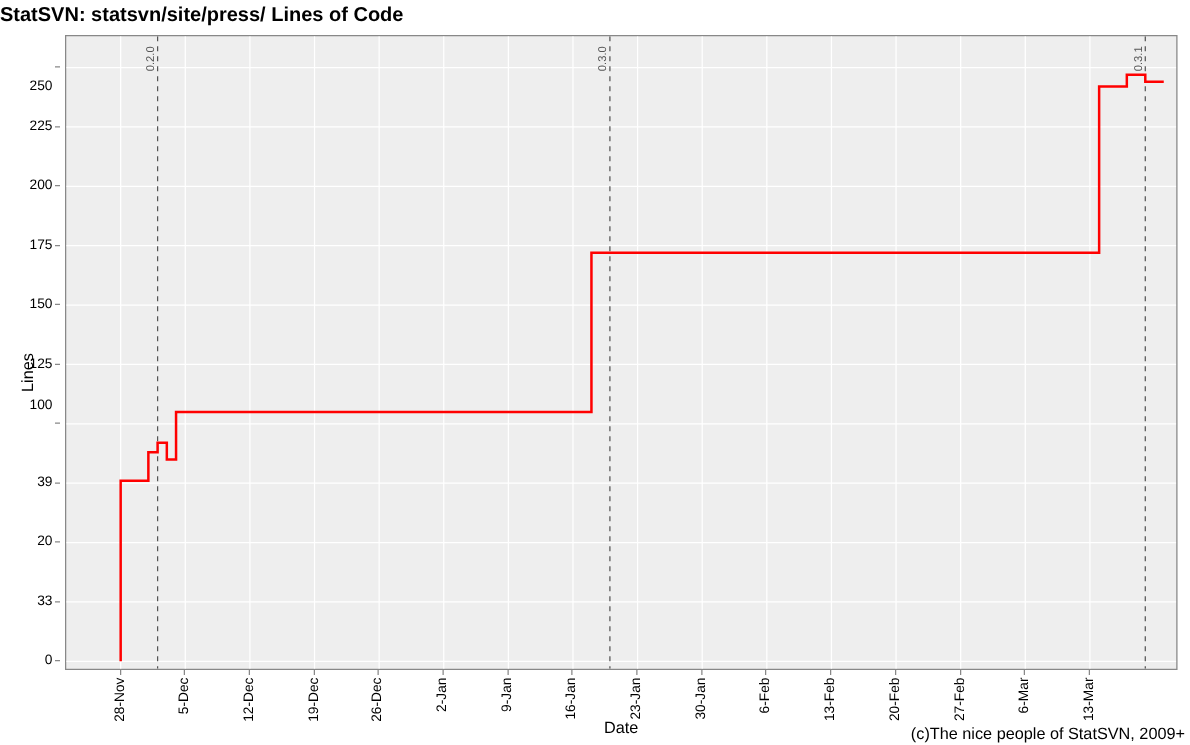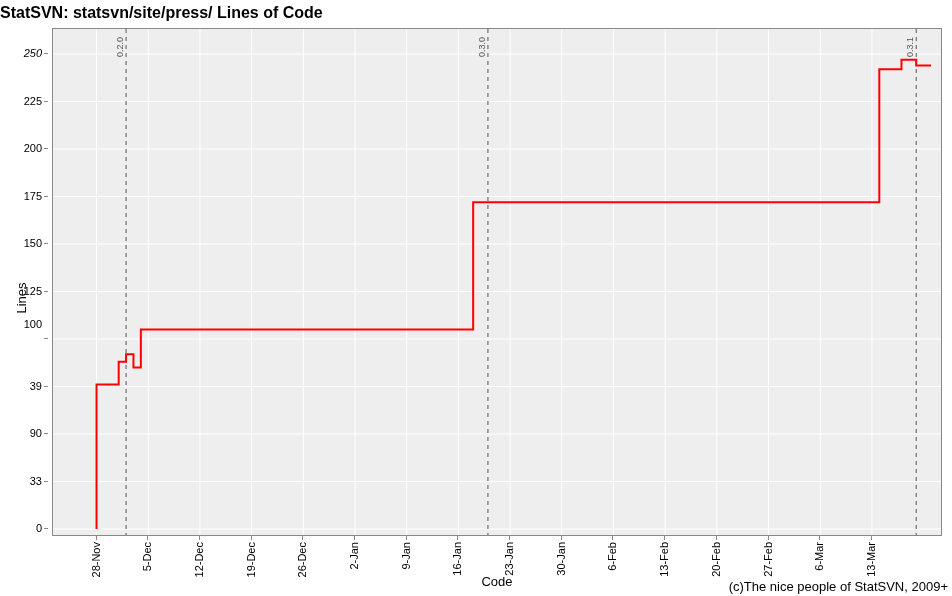--- a/index.html
+++ b/index.html
@@ -112,37 +112,37 @@
 
 <div class="title">StatSVN: statsvn/site/press/ Lines of Code</div>
 
 <div class="y-label">Lines</div>
 
 <div class="y-ticks" id="y-ticks">
     <div class="y-tick" style="top: 500px;">0</div>
     <div class="tick-mark-y" style="top: 500px;"></div>
     <div class="y-tick" style="top: 452.5px;">33</div>
     <div class="tick-mark-y" style="top: 452.5px;"></div>
-    <div class="y-tick" style="top: 405px;">90</div>
+    <div class="y-tick" style="top: 405px;">20</div>
     <div class="tick-mark-y" style="top: 405px;"></div>
     <div class="y-tick" style="top: 357.5px;">39</div>
     <div class="tick-mark-y" style="top: 357.5px;"></div>
     <div class="y-tick" style="top: 296px;">100</div>
     <div class="tick-mark-y" style="top: 310px;"></div>
     <div class="y-tick" style="top: 262.5px;">125</div>
     <div class="tick-mark-y" style="top: 262.5px;"></div>
     <div class="y-tick" style="top: 215px;">150</div>
     <div class="tick-mark-y" style="top: 215px;"></div>
     <div class="y-tick" style="top: 167.5px; margin-left: 44px;">175</div>
     <div class="tick-mark-y" style="top: 167.5px;"></div>
     <div class="y-tick" style="top: 120px;">200</div>
     <div class="tick-mark-y" style="top: 120px;"></div>
     <div class="y-tick" style="top: 72.5px; text-align: center;">225</div>
     <div class="tick-mark-y" style="top: 72.5px;"></div>
-    <div class="y-tick" style="top: 25px; font-style: italic;">250</div>
+    <div class="y-tick" style="top: 41px;">250</div>
     <div class="tick-mark-y" style="top: 25px;"></div>
   </div>
 
 <div class="plot-area">
   <svg id="plot-svg" width="888" height="506">
       <line x1="0" x2="888" y1="500" y2="500" stroke="#ffffff" stroke-width="1"></line>
       <line x1="0" x2="888" y1="452.5" y2="452.5" stroke="#ffffff" stroke-width="1"></line>
       <line x1="0" x2="888" y1="405" y2="405" stroke="#ffffff" stroke-width="1"></line>
       <line x1="0" x2="888" y1="357.5" y2="357.5" stroke="#ffffff" stroke-width="1"></line>
       <line x1="0" x2="888" y1="310" y2="310" stroke="#ffffff" stroke-width="1"></line>
@@ -206,15 +206,15 @@
     <div class="x-tick" style="left: 663.846px; top: 6px;">20-Feb</div>
     <div class="tick-mark-x" style="left: 663.846px;"></div>
     <div class="x-tick" style="left: 715.538px; top: 6px;">27-Feb</div>
     <div class="tick-mark-x" style="left: 715.538px;"></div>
     <div class="x-tick" style="left: 767.231px; top: 6px;">6-Mar</div>
     <div class="tick-mark-x" style="left: 767.231px;"></div>
     <div class="x-tick" style="left: 818.923px; top: 6px;">13-Mar</div>
     <div class="tick-mark-x" style="left: 818.923px;"></div>
   </div>
 
-<div class="x-label">Code</div>
+<div class="x-label">Date</div>
 
 <div class="credit">(c)The nice people of StatSVN, 2009+</div>
 
 </body></html>

